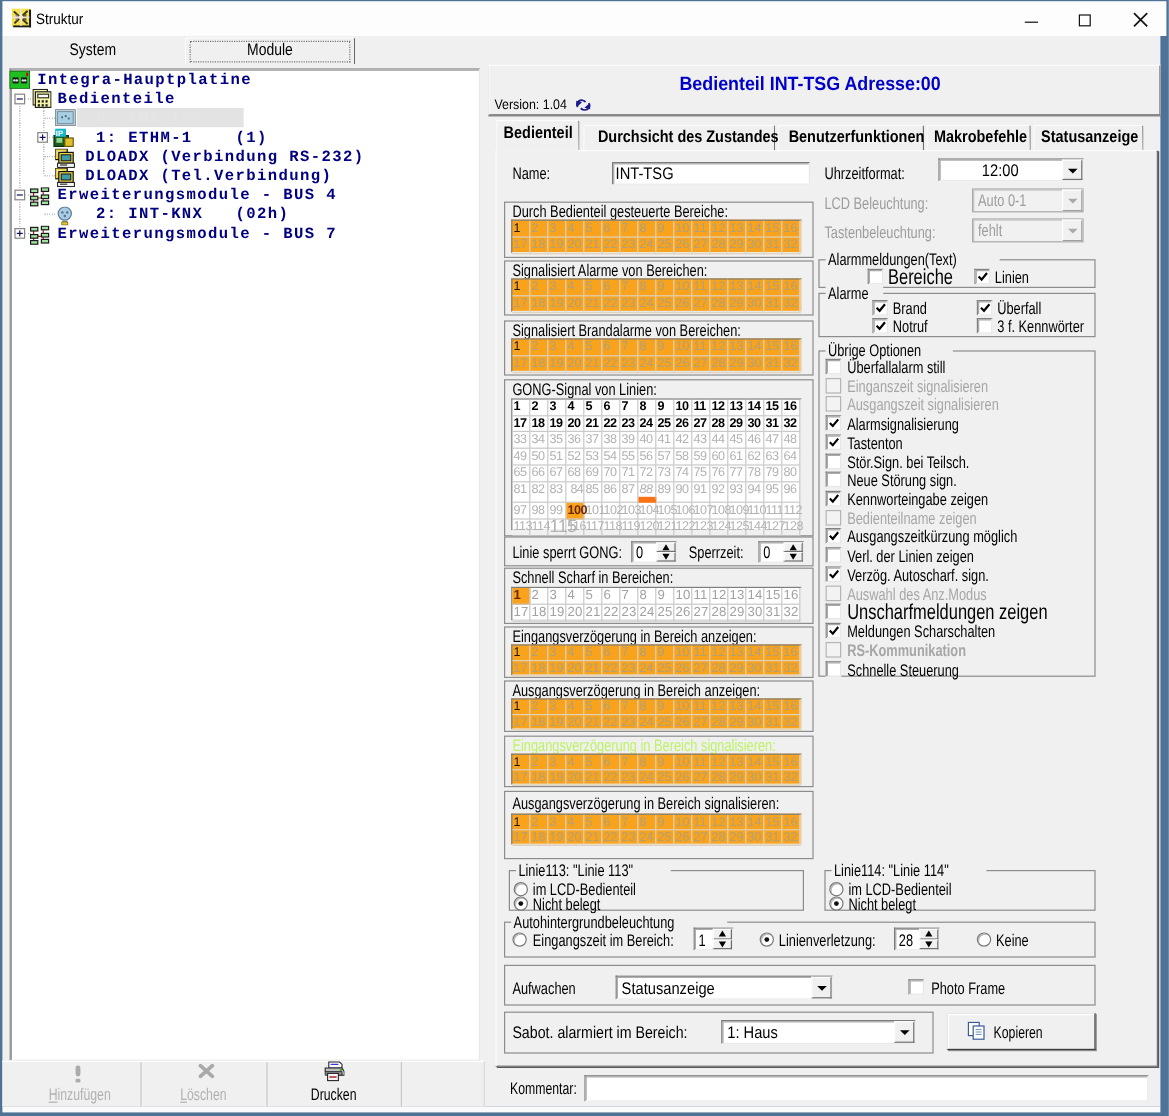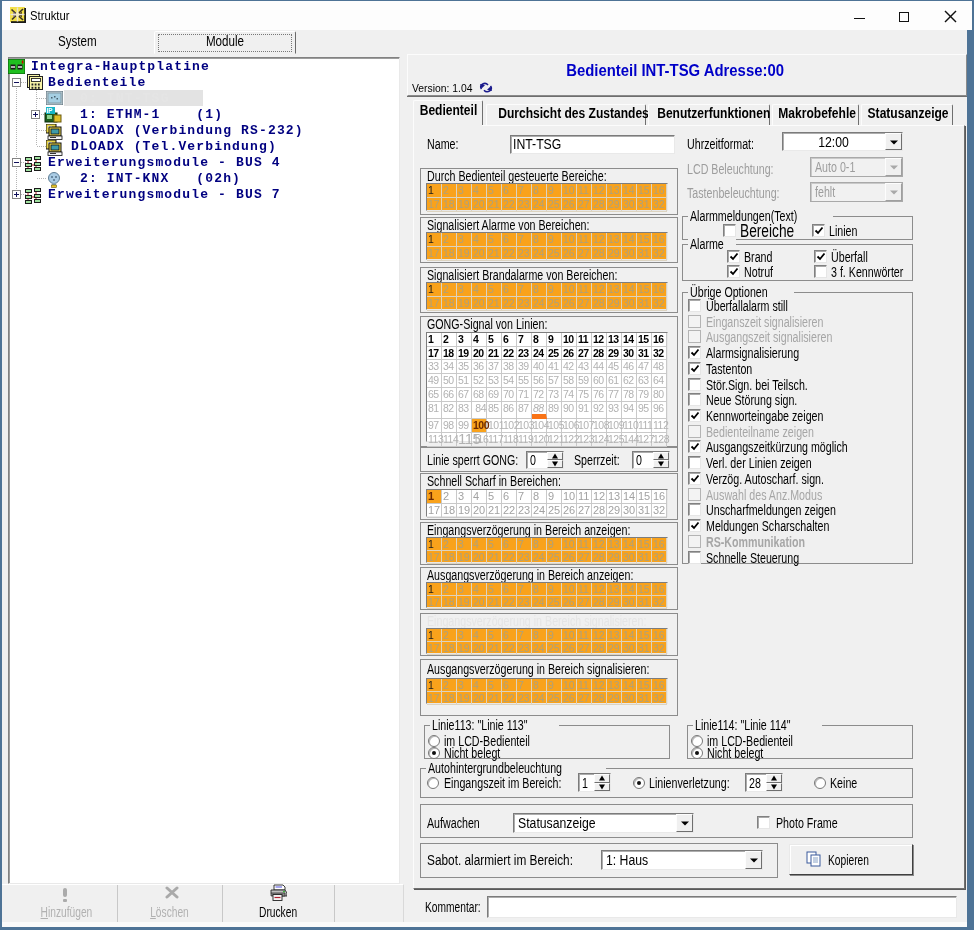--- a/index.html
+++ b/index.html
@@ -615,21 +615,21 @@
     <div class="gc" style="font-size:10.5px;color:#ada17e;border-right:1px solid #dcd3c0;border-bottom:1px solid #dcd3c0;line-height:12px;">25</div>
     <div class="gc" style="font-size:10.5px;color:#ada17e;border-right:1px solid #dcd3c0;border-bottom:1px solid #dcd3c0;line-height:12px;">26</div>
     <div class="gc" style="font-size:10.5px;color:#ada17e;border-right:1px solid #dcd3c0;border-bottom:1px solid #dcd3c0;line-height:12px;">27</div>
     <div class="gc" style="font-size:10.5px;color:#ada17e;border-right:1px solid #dcd3c0;border-bottom:1px solid #dcd3c0;line-height:12px;">28</div>
     <div class="gc" style="font-size:10.5px;color:#ada17e;border-right:1px solid #dcd3c0;border-bottom:1px solid #dcd3c0;line-height:12px;">29</div>
     <div class="gc" style="font-size:10.5px;color:#ada17e;border-right:1px solid #dcd3c0;border-bottom:1px solid #dcd3c0;line-height:12px;">30</div>
     <div class="gc" style="font-size:10.5px;color:#ada17e;border-right:1px solid #dcd3c0;border-bottom:1px solid #dcd3c0;line-height:12px;">31</div>
     <div class="gc" style="font-size:10.5px;color:#ada17e;border-right:1px solid #dcd3c0;border-bottom:1px solid #dcd3c0;line-height:12px;">32</div>
   </div>
 <div class="ab panel" style="left:420px;top:613px;width:258px;height:43px;"></div>
-<div class="ab t" style="left:427px;top:614px;color:#e5e5e5;font-weight:normal;font-size:14px;"><span class="sx">Eingangsverzögerung in Bereich signalisieren:</span></div>
+<div class="ab t" style="left:427px;top:614px;color:#bef264;font-weight:normal;font-size:14px;"><span class="sx">Eingangsverzögerung in Bereich signalisieren:</span></div>
 <div class="ab" style="left:426px;top:628px;width:242px;height:26px;background:#F9A21B;border:1px solid;border-color:#7d7d7d #e8e8e8 #e8e8e8 #7d7d7d;display:grid;grid-template-columns:repeat(16,minmax(0,1fr));grid-auto-rows:1fr;">
     <div class="gc" style="font-size:10.5px;color:#1a1a1a;border-right:1px solid #dcd3c0;border-bottom:1px solid #dcd3c0;line-height:12px;">1</div>
     <div class="gc" style="font-size:10.5px;color:#ada17e;border-right:1px solid #dcd3c0;border-bottom:1px solid #dcd3c0;line-height:12px;">2</div>
     <div class="gc" style="font-size:10.5px;color:#ada17e;border-right:1px solid #dcd3c0;border-bottom:1px solid #dcd3c0;line-height:12px;">3</div>
     <div class="gc" style="font-size:10.5px;color:#ada17e;border-right:1px solid #dcd3c0;border-bottom:1px solid #dcd3c0;line-height:12px;">4</div>
     <div class="gc" style="font-size:10.5px;color:#ada17e;border-right:1px solid #dcd3c0;border-bottom:1px solid #dcd3c0;line-height:12px;">5</div>
     <div class="gc" style="font-size:10.5px;color:#ada17e;border-right:1px solid #dcd3c0;border-bottom:1px solid #dcd3c0;line-height:12px;">6</div>
     <div class="gc" style="font-size:10.5px;color:#ada17e;border-right:1px solid #dcd3c0;border-bottom:1px solid #dcd3c0;line-height:12px;">7</div>
     <div class="gc" style="font-size:10.5px;color:#ada17e;border-right:1px solid #dcd3c0;border-bottom:1px solid #dcd3c0;line-height:12px;">8</div>
     <div class="gc" style="font-size:10.5px;color:#ada17e;border-right:1px solid #dcd3c0;border-bottom:1px solid #dcd3c0;line-height:12px;">9</div>
@@ -776,21 +776,21 @@
 <div class="ab cb" style="left:688px;top:456px;"></div>
 <div class="ab t" style="left:706px;top:456px;color:#000;font-weight:normal;font-size:14px;"><span class="sx">Verl. der Linien zeigen</span></div>
 <div class="ab cb" style="left:688px;top:472px;"></div>
 <svg class="ab" style="left:690px;top:474px;" width="10" height="10" viewBox="0 0 10 10">
     <path d="M1.5 4.5 L4 7 L8.5 1.5" stroke="#000" stroke-width="1.8" fill="none"></path>
   </svg>
 <div class="ab t" style="left:706px;top:472px;color:#000;font-weight:normal;font-size:14px;"><span class="sx">Verzög. Autoscharf. sign.</span></div>
 <div class="ab cbd" style="left:688px;top:488px;"></div>
 <div class="ab t" style="left:706px;top:488px;color:#a6a6a6;font-weight:normal;font-size:14px;"><span class="sx">Auswahl des Anz.Modus</span></div>
 <div class="ab cb" style="left:688px;top:503px;"></div>
-<div class="ab t" style="left:706px;top:503px;color:#000;font-weight:normal;font-size:14px;"><span class="sx">Unscharfmeldungen zeigen</span></div>
+<div class="ab t" style="left:706px;top:503px;color:#000;font-weight:normal;font-size:18px;"><span class="sx">Unscharfmeldungen zeigen</span></div>
 <div class="ab cb" style="left:688px;top:519px;"></div>
 <svg class="ab" style="left:690px;top:521px;" width="10" height="10" viewBox="0 0 10 10">
     <path d="M1.5 4.5 L4 7 L8.5 1.5" stroke="#000" stroke-width="1.8" fill="none"></path>
   </svg>
 <div class="ab t" style="left:706px;top:519px;color:#000;font-weight:normal;font-size:14px;"><span class="sx">Meldungen Scharschalten</span></div>
 <div class="ab cbd" style="left:688px;top:535px;"></div>
 <div class="ab t" style="left:706px;top:535px;color:#a6a6a6;font-weight:bold;font-size:14px;"><span class="sx">RS-Kommunikation</span></div>
 <div class="ab cb" style="left:688px;top:551px;"></div>
 <div class="ab t" style="left:706px;top:551px;color:#000;font-weight:normal;font-size:14px;"><span class="sx">Schnelle Steuerung</span></div>
 <div class="ab panel" style="left:424px;top:725px;width:246px;height:34px;"></div>

